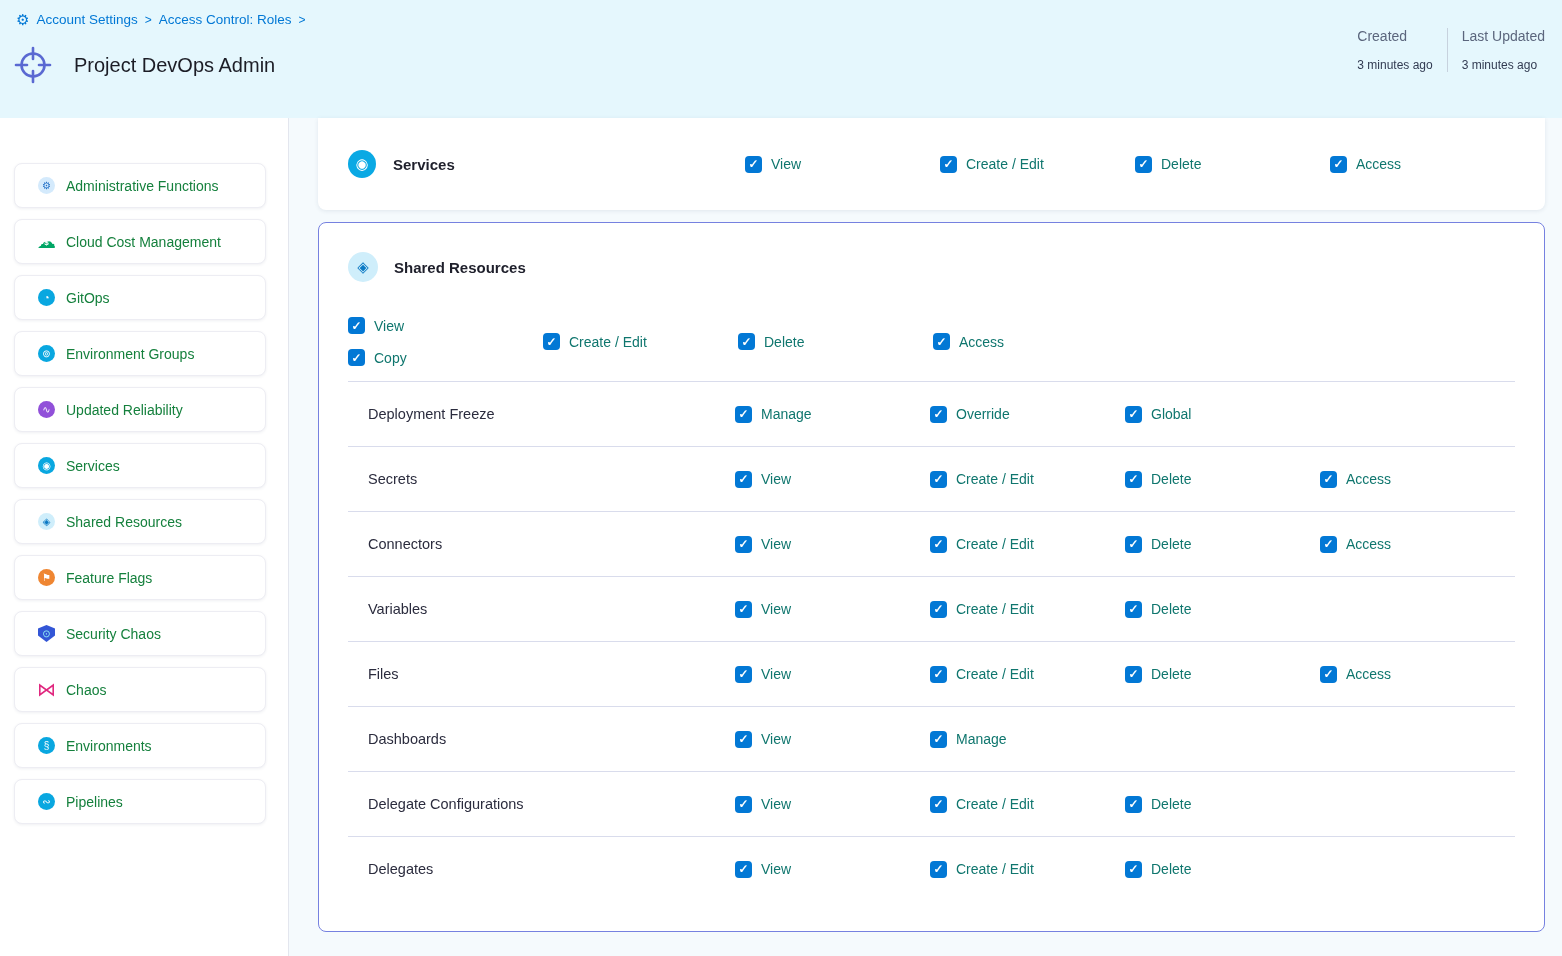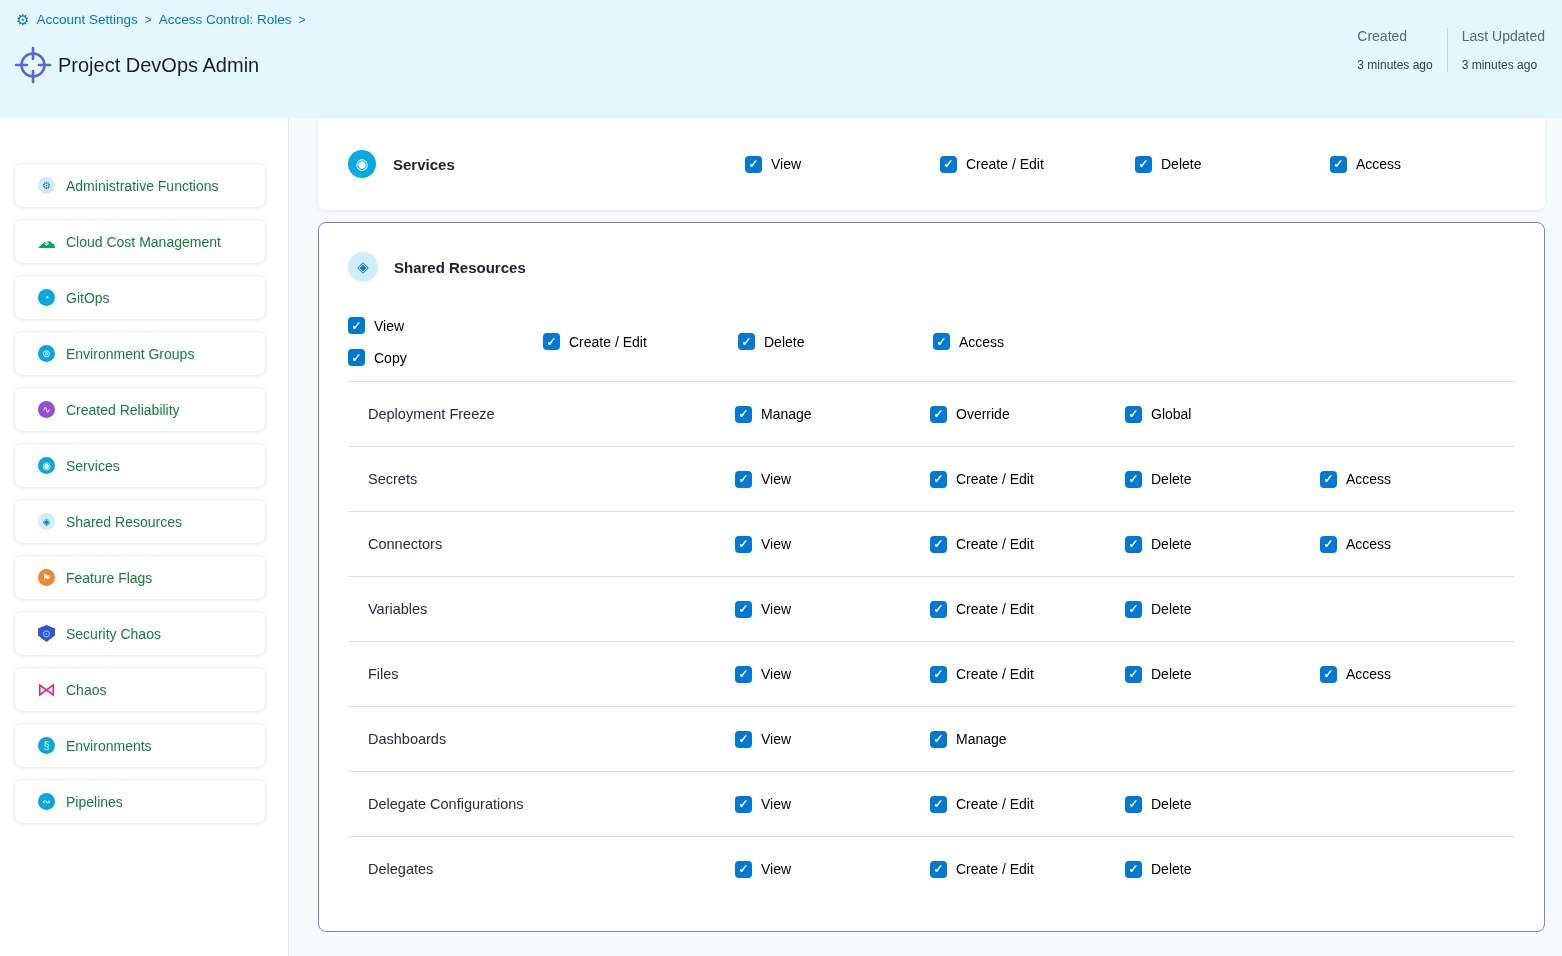--- a/index.html
+++ b/index.html
@@ -8,21 +8,21 @@
 
   
   .header { position:absolute; left:0; top:0; width:1562px; height:118px;
     background:#e5f7fd; }
   .breadcrumb { position:absolute; left:16px; top:12px; display:flex;
     align-items:center; gap:7px; font-size:13.5px; font-weight:500; color:#0278d5; }
   .bc-gear { font-size:15px; line-height:1; color:#0278d5; }
   .bc-link { cursor:pointer; }
   .bc-sep { font-size:12px; color:#0278d5; }
   .title-row { position:absolute; left:12px; top:44px; display:flex;
-    align-items:center; gap:4px; }
+    align-items:center; gap:20px; }
   .page-title { font-size:20px; font-weight:500; color:#1c1d26; }
   .meta { position:absolute; right:17px; top:28px; display:flex; align-items:stretch; }
   .meta-col { display:flex; flex-direction:column; gap:14px; padding:0 14px; }
   .meta-col:last-child { padding-right:0; }
   .meta-label { font-size:14px; color:#5b667d; }
   .meta-value { font-size:12px; color:#323b52; }
   .meta-divider { width:1px; background:#c7d2de; }
 
   
   .sidebar { position:absolute; left:0; top:118px; width:289px; bottom:0;
@@ -61,21 +61,21 @@
   .rows { margin:0 29px; }
   .perm-row { display:flex; align-items:center; min-height:65px; padding:15px 0; }
   .perm-row + .perm-row { border-top:1px solid #d9dcec;justify-content:center; }
   .r-label { width:398px; padding-left:20px; font-size:14.5px; color:#2b2c3e; }
   .r-cols, .svc-cols { display:flex; flex:1; }
   .pcol { width:195px; display:flex; flex-direction:column; gap:15px; justify-content:center; }
   .cbx-item { display:flex; align-items:center; gap:9px; cursor:pointer; }
   .cbx { width:17px; height:17px; border-radius:4px; background:#0278d5;
     display:inline-flex; align-items:center; justify-content:center; flex:0 0 auto; }
   .check { color:#fff; font-size:12px; font-weight:bold; line-height:1; }
-  .cbx-label { font-size:14px; color:#000000; }
+  .cbx-label { font-size:14px; color:#0f766e; }
 
   .target-icon { display:block; }
 </style>
 </head>
 <body>
 
 <div class="header">
   <div class="breadcrumb">
     <span class="bc-gear">⚙</span>
     <span class="bc-link">Account Settings</span>
@@ -134,21 +134,21 @@
       <div class="side-card">
     <span class="s-icon" style="background: rgb(9, 167, 224); color: rgb(255, 255, 255);">
           <span class="g">⊚</span>
         </span>
     <span class="s-label">Environment Groups</span>
   </div>
       <div class="side-card">
     <span class="s-icon" style="background: rgb(145, 80, 217); color: rgb(255, 255, 255);">
           <span class="g">∿</span>
         </span>
-    <span class="s-label">Created Reliability</span>
+    <span class="s-label">Updated Reliability</span>
   </div>
       <div class="side-card">
     <span class="s-icon" style="background: rgb(9, 167, 224); color: rgb(255, 255, 255);">
           <span class="g">◉</span>
         </span>
     <span class="s-label">Services</span>
   </div>
       <div class="side-card">
     <span class="s-icon" style="background: rgb(207, 238, 251); color: rgb(11, 121, 196);">
           <span class="g">◈</span>

